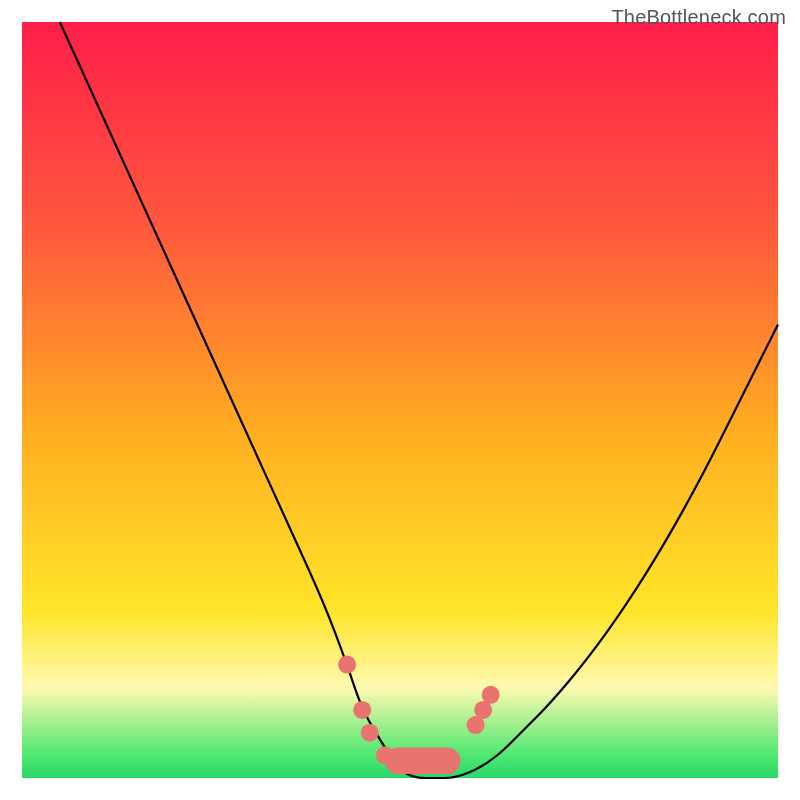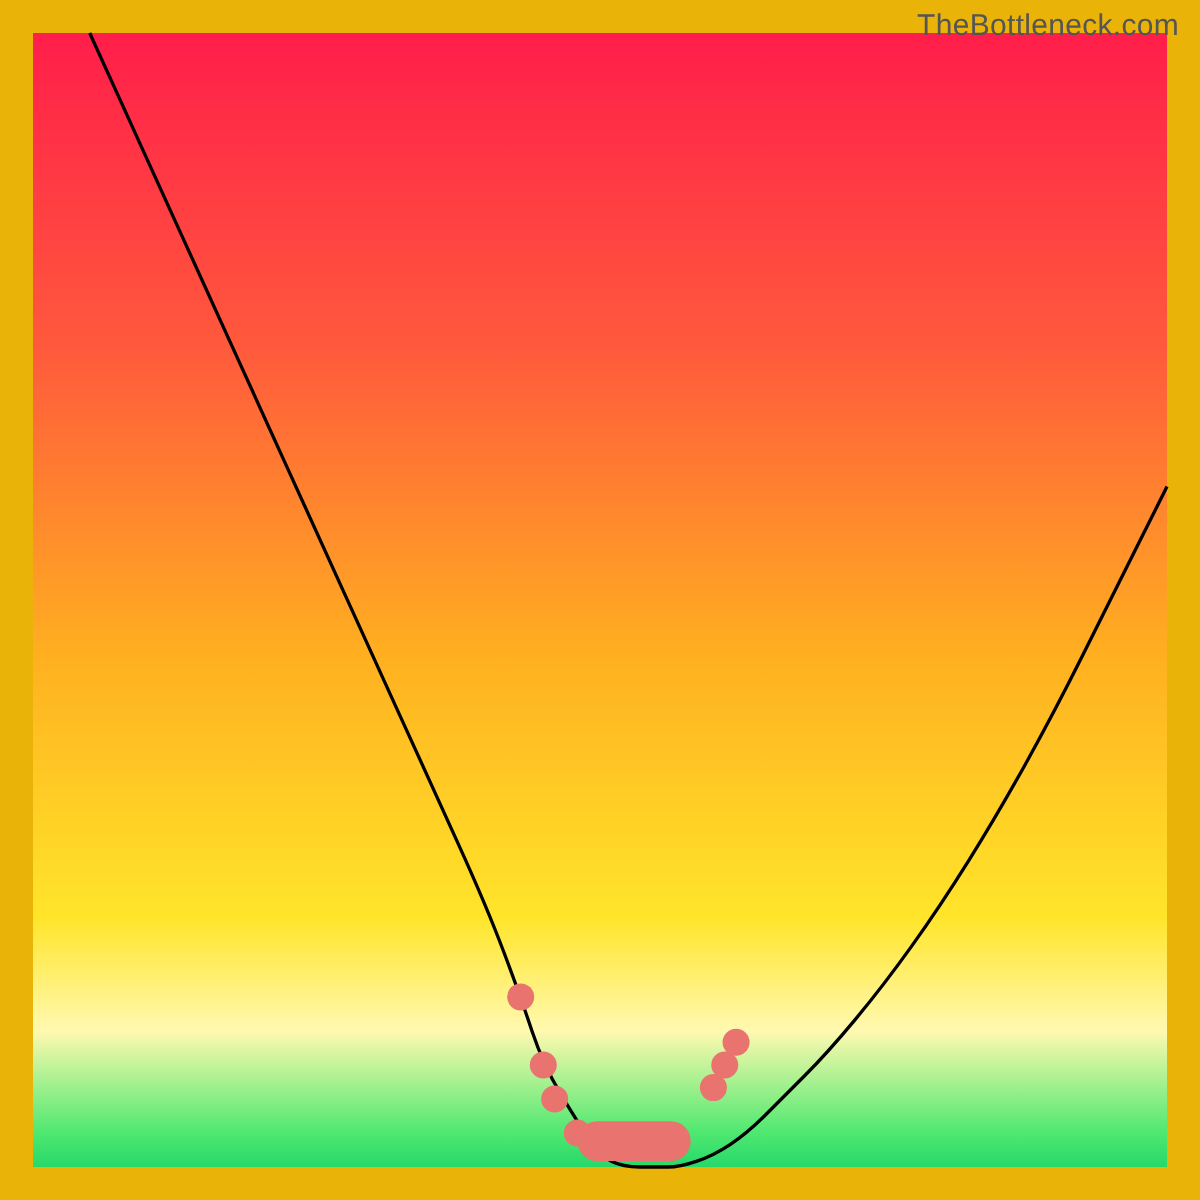--- a/index.html
+++ b/index.html
@@ -7,21 +7,21 @@
     padding: 0;
     width: 800px;
     height: 800px;
     overflow: hidden;
     background: #000;
     font-family: Arial, Helvetica, sans-serif;
   }
   .frame {
     position: absolute;
     inset: 0;
-    background: #eab308;
+    background: #ffffff;
   }
   .plot-area {
     position: absolute;
     left: 22px;
     top: 22px;
     width: 756px;
     height: 756px;
     
     background: linear-gradient(
       to bottom,

